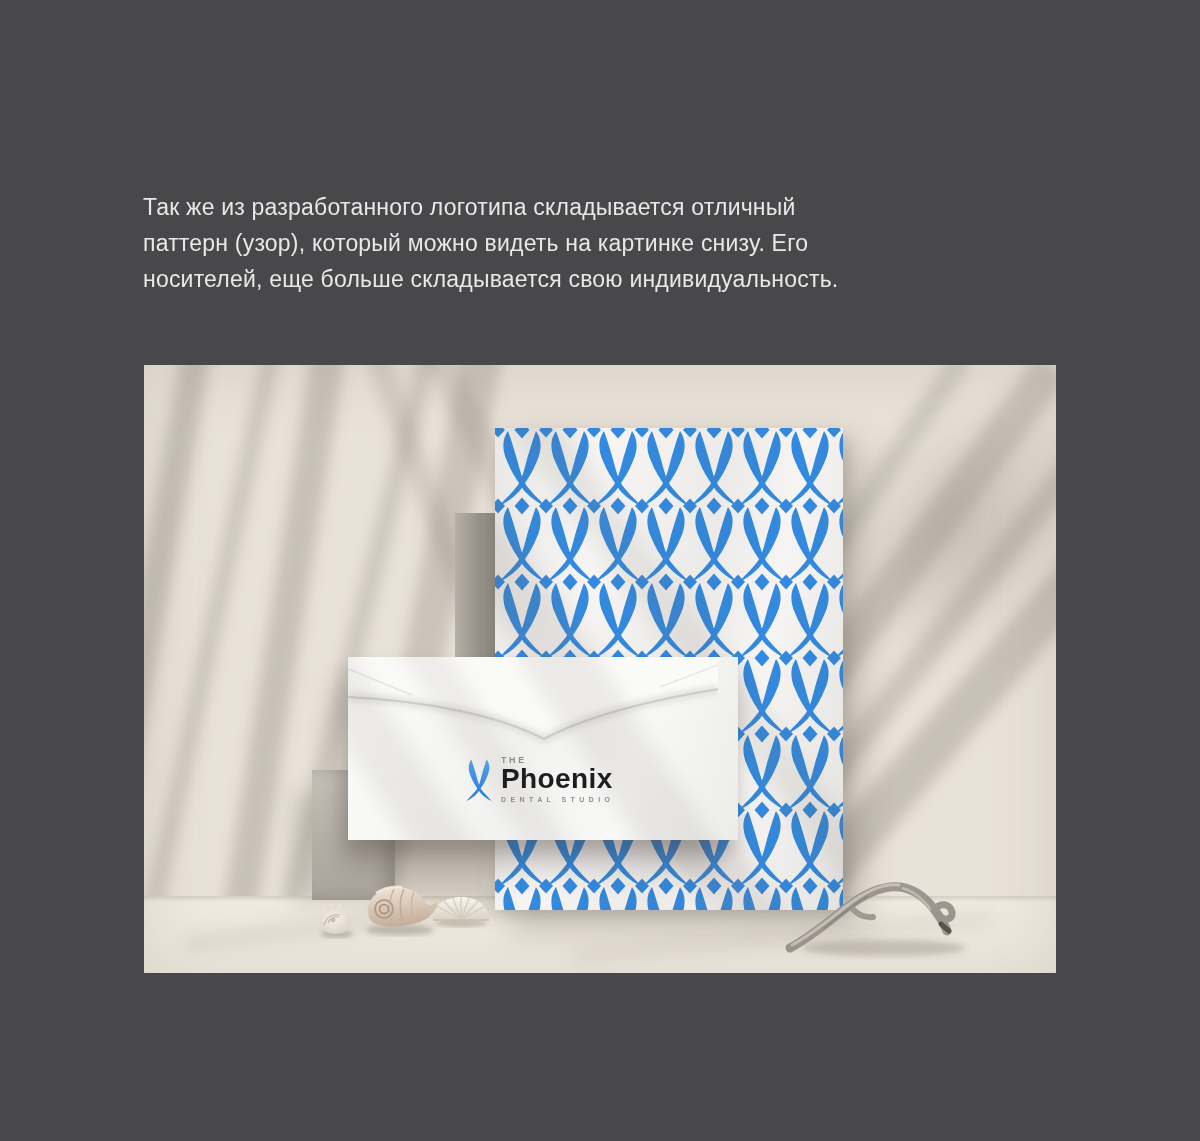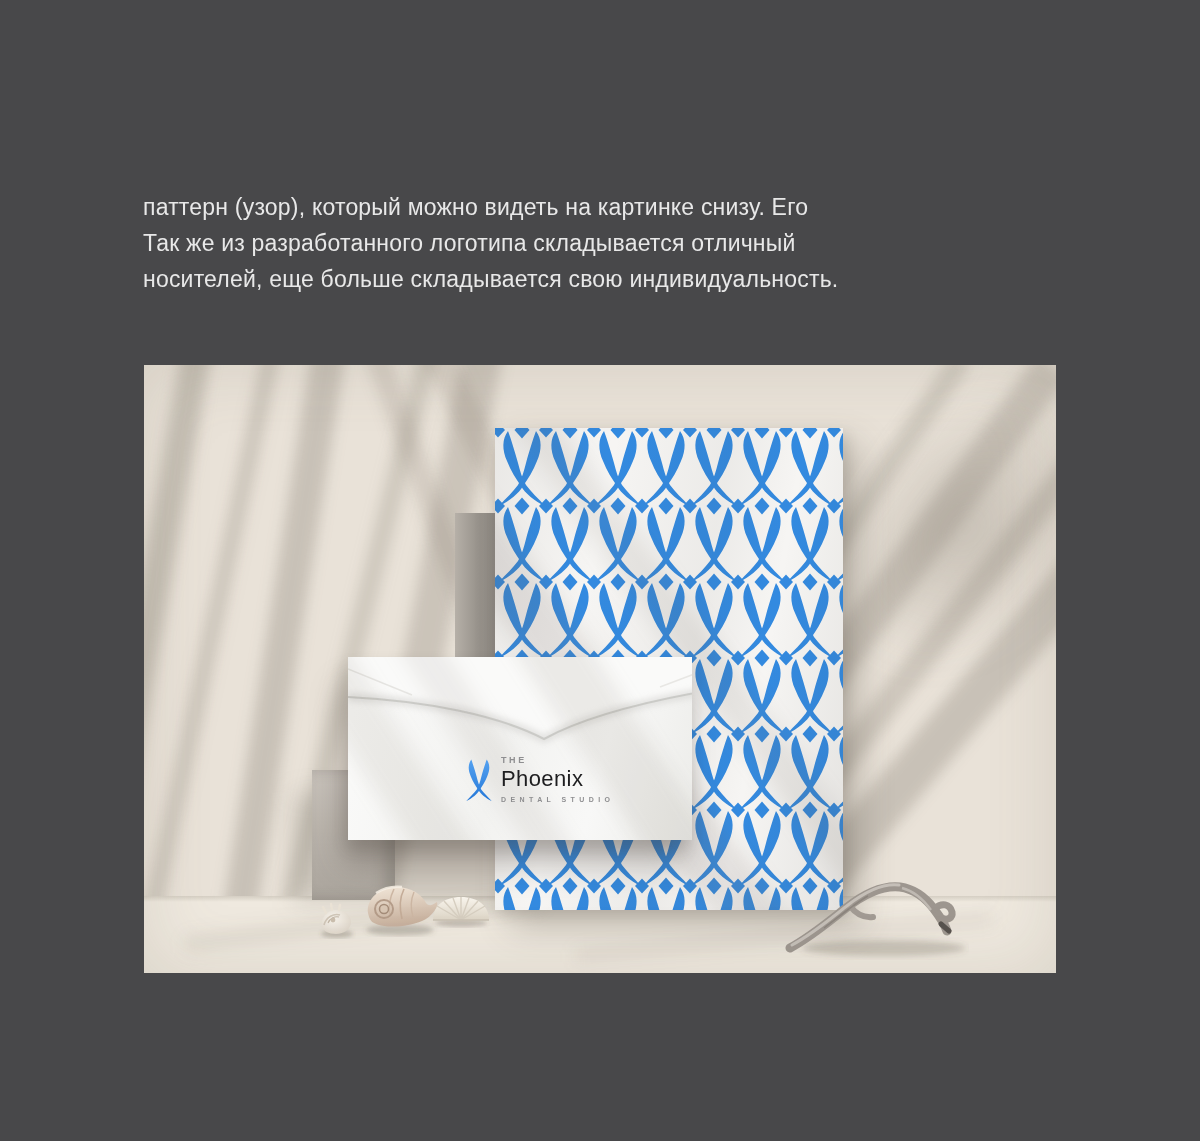--- a/index.html
+++ b/index.html
@@ -41,48 +41,48 @@
   
   .card{position:absolute;left:351px;top:63px;width:348px;height:482px;background:var(--card_bg);
     overflow:hidden;box-shadow:16px 16px 32px rgba(86,78,68,.30),4px 6px 12px rgba(86,78,68,.16);}
   .pat{fill:var(--pattern_blue);}
   .card-sheen{position:absolute;inset:0;pointer-events:none;
     background:linear-gradient(100deg,rgba(70,64,56,.07) 0%,rgba(255,255,255,0) 28%,rgba(70,64,56,.06) 55%,rgba(255,255,255,0) 72%,rgba(70,64,56,.10) 100%);}
   .card-streak{position:absolute;top:-120px;height:760px;transform:rotate(-36deg);
     background:rgba(110,102,90,.14);filter:blur(10px);}
 
   
-  .envelope{position:absolute;left:204px;top:292px;width:344px;height:183px;overflow:hidden;
+  .envelope{position:absolute;left:204px;top:292px;width:390px;height:183px;overflow:hidden;
     background:linear-gradient(105deg,#fbfbfa 0%,#f2f2f0 45%,#f8f8f7 72%,#ecece9 100%);
     box-shadow:-8px 26px 30px -4px rgba(70,63,55,.34),-2px 10px 14px rgba(70,63,55,.16);}
   .env-flap{position:absolute;left:0;top:0;width:370px;height:183px;}
   .env-streak{position:absolute;top:-120px;height:520px;transform:rotate(-33deg);
     background:rgba(128,120,108,.12);filter:blur(9px);}
 
   
   .logo{position:absolute;left:116px;top:98px;display:flex;align-items:flex-start;gap:7px;}
   .logo-icon{display:block;margin-top:4px;}
   .logo-text{display:flex;flex-direction:column;}
   .logo-the{font-size:9px;font-weight:600;letter-spacing:2.6px;color:var(--logo_gray);line-height:10px;}
-  .logo-name{font-size:22px;font-weight:400;color:var(--logo_dark);line-height:28px;letter-spacing:.4px;}
+  .logo-name{font-size:28px;font-weight:700;color:var(--logo_dark);line-height:28px;letter-spacing:.4px;}
   .logo-tagline{font-size:7px;font-weight:600;letter-spacing:4.4px;color:var(--logo_gray);margin-top:3px;line-height:8px;}
 
   
   .prop{position:absolute;}
   .vignette{position:absolute;inset:0;pointer-events:none;
     box-shadow:inset 0 0 70px rgba(115,105,90,.16);}
 </style>
 </head>
 <body>
 
 <div class="page">
 
   <p class="intro">
+    <span>Так же из разработанного логотипа складывается отличный</span>
     <span>паттерн (узор), который можно видеть на картинке снизу. Его</span>
-    <span>Так же из разработанного логотипа складывается отличный</span>
     <span>носителей, еще больше складывается свою индивидуальность.</span>
   </p>
 
   <figure class="photo">
 
     <div class="wall">
       <div class="sh" style="left:-18px;width:30px;transform:rotate(10deg);background:rgba(116,108,96,.30);"></div>
       <div class="sh" style="left:52px;width:18px;transform:rotate(12deg);background:rgba(116,108,96,.24);"></div>
       <div class="sh" style="left:118px;width:34px;transform:rotate(9deg);background:rgba(116,108,96,.28);"></div>
       <div class="sh" style="left:196px;width:20px;transform:rotate(14deg);background:rgba(116,108,96,.22);"></div>

